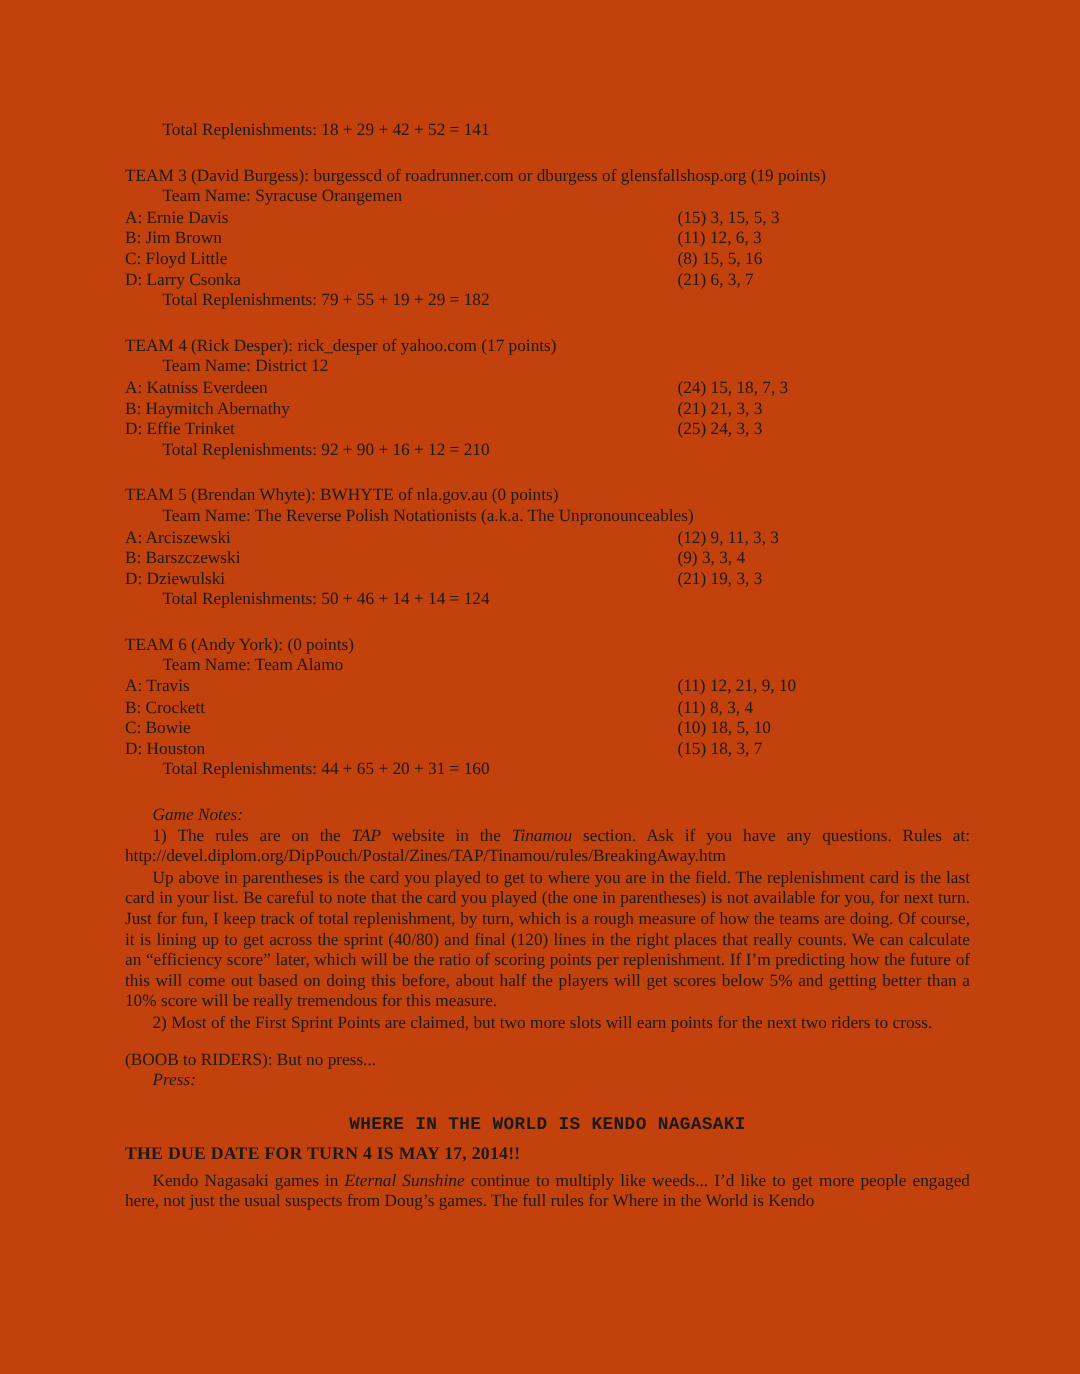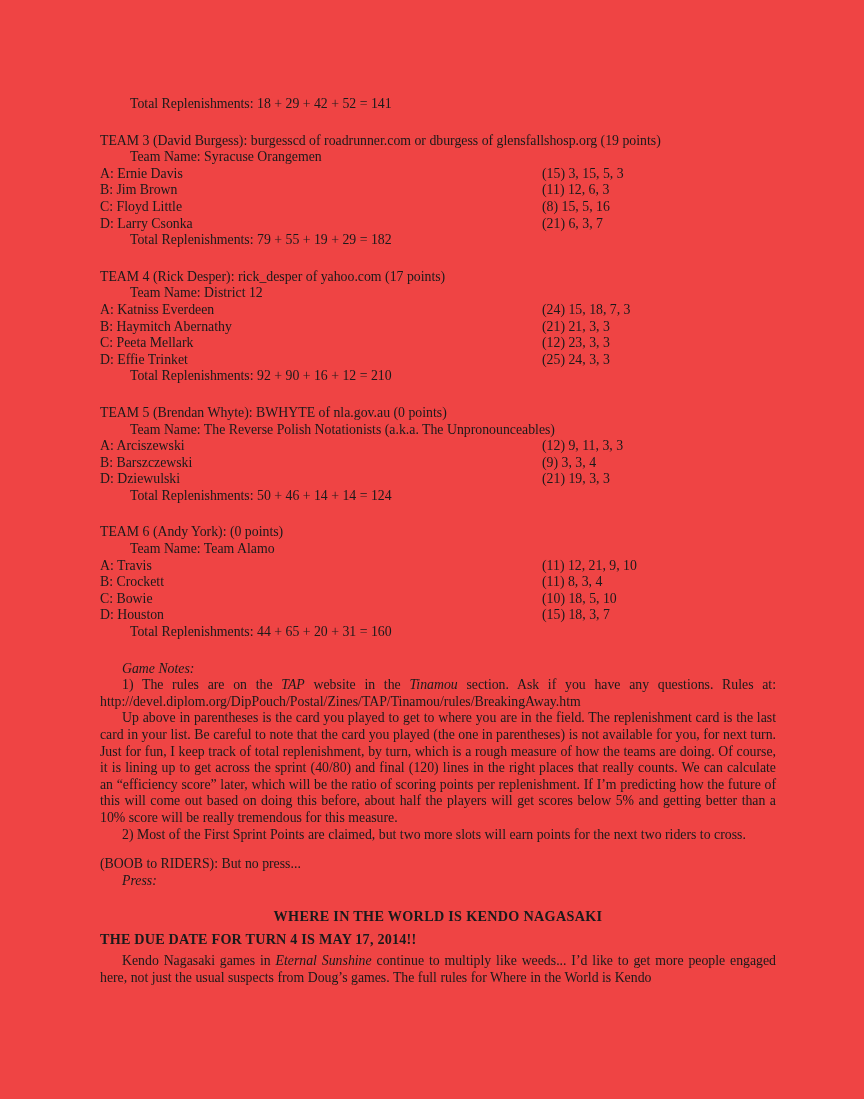--- a/index.html
+++ b/index.html
@@ -1,19 +1,19 @@
 <!DOCTYPE html>
 <html><head>
 <meta charset="utf-8">
 <style>
   html, body { margin: 0; padding: 0; background: #ffffff; }
   .page {
     width: 864px;
     height: 1099px;
-    background: #ef4444;
+    background: #c2410c;
     position: relative;
     overflow: hidden;
     box-sizing: border-box;
     padding: 96px 88px 0 100px;
     font-family: "Liberation Serif", "DejaVu Serif", serif;
     font-size: 13.8px;
     line-height: 16.6px;
     color: #1a1a1a;
   }
   .line { white-space: nowrap; }
@@ -27,20 +27,21 @@
   .pindent { padding-left: 22px; }
   .italic { font-style: italic; }
   .press { margin-top: 13px; }
   .kendo-title {
     margin: 18px 0 0 0;
     text-align: center;
     font-size: 14.2px;
     line-height: 18px;
     font-weight: bold;
     letter-spacing: 0.3px;
+    font-family: Liberation Mono, monospace;
   }
   .due-date {
     margin: 5px 0 0 0;
     font-size: 14.2px;
     line-height: 18px;
     font-weight: bold;
     letter-spacing: 0.2px;
   }
   .kendo .para { margin-top: 5px; }
 </style>
@@ -76,24 +77,20 @@
   <section class="team">
     <div class="line">TEAM 4 (Rick Desper): rick_desper of yahoo.com (17 points)</div>
     <div class="line indent-sub">Team Name: District 12</div>
     <div class="rider">
       <span class="rname">A: Katniss Everdeen</span>
       <span class="rcards">(24) 15, 18, 7, 3</span>
     </div>
     <div class="rider">
       <span class="rname">B: Haymitch Abernathy</span>
       <span class="rcards">(21) 21, 3, 3</span>
-    </div>
-    <div class="rider">
-      <span class="rname">C: Peeta Mellark</span>
-      <span class="rcards">(12) 23, 3, 3</span>
     </div>
     <div class="rider">
       <span class="rname">D: Effie Trinket</span>
       <span class="rcards">(25) 24, 3, 3</span>
     </div>
     <div class="line indent-sub">Total Replenishments: 92 + 90 + 16 + 12 = 210</div>
   </section>
 
   <section class="team">
     <div class="line">TEAM 5 (Brendan Whyte): BWHYTE of nla.gov.au (0 points)</div>

